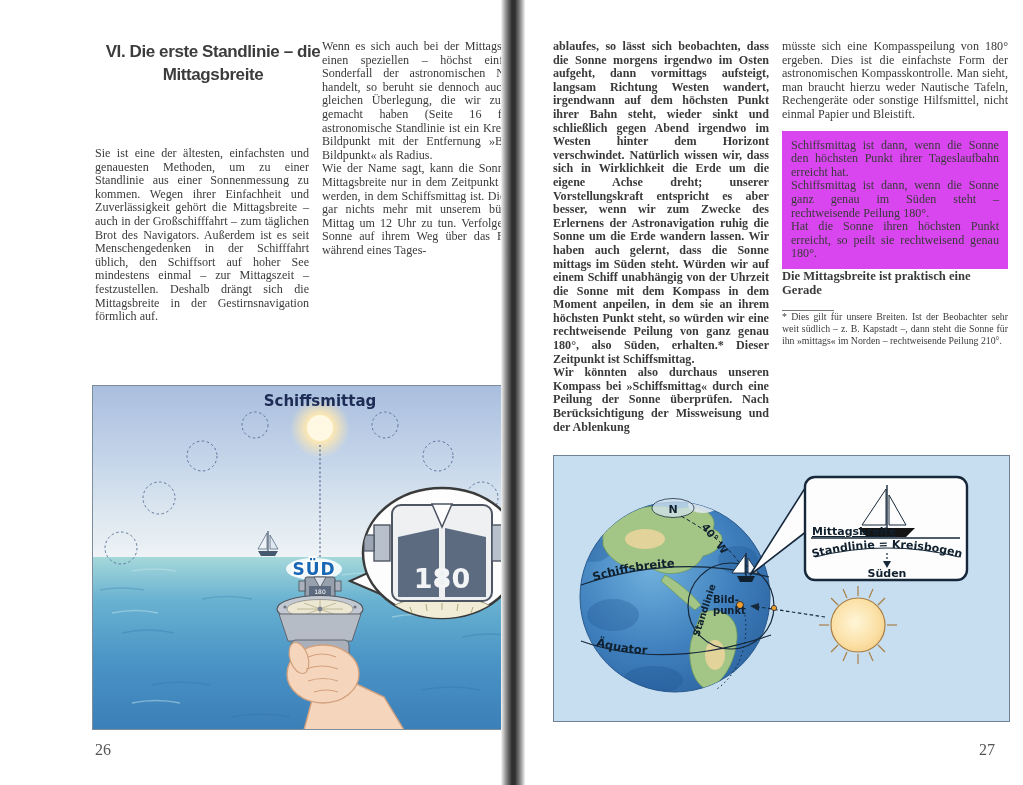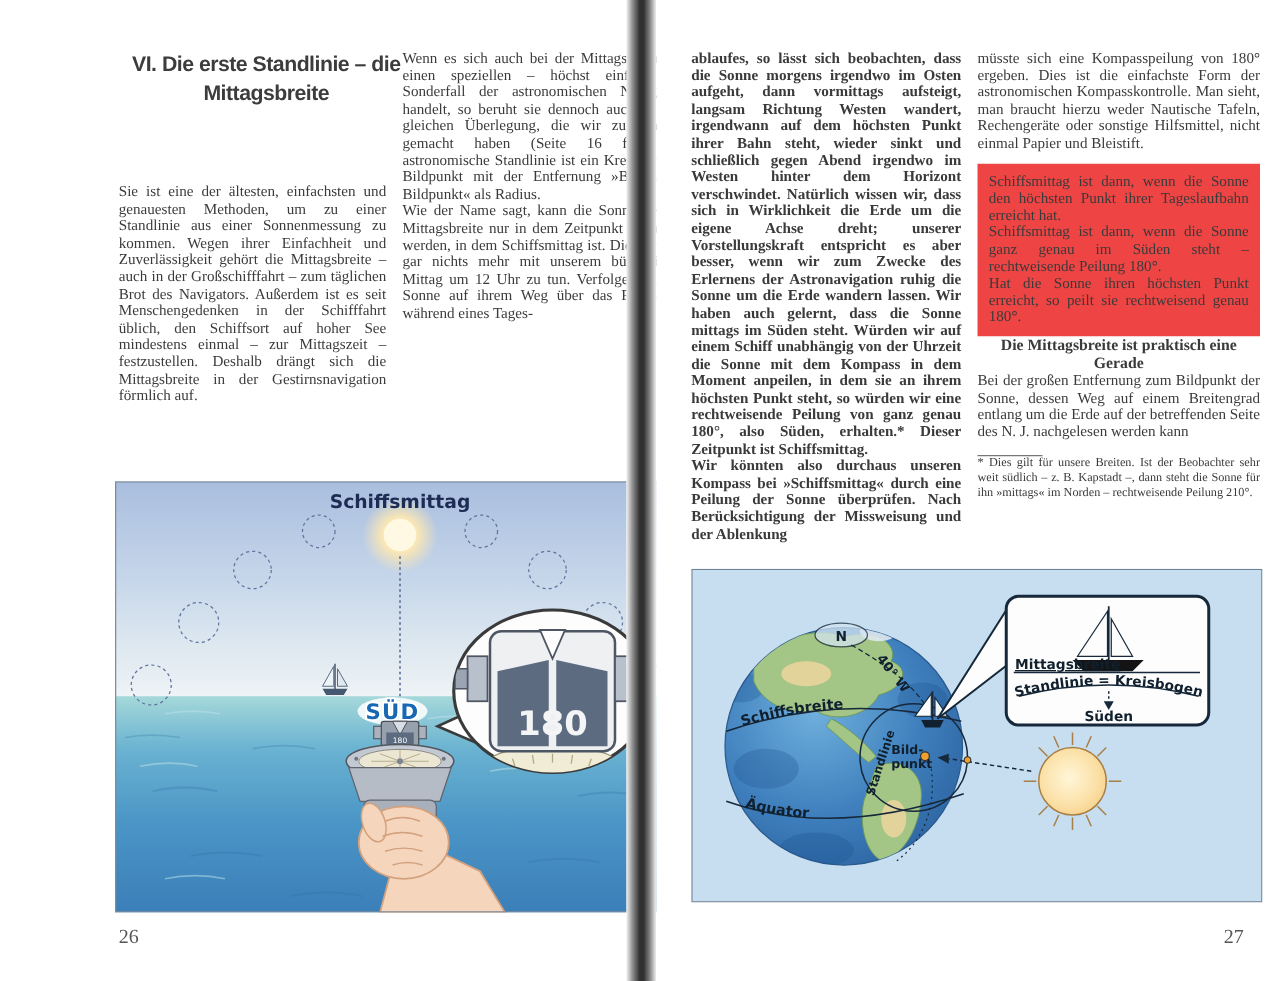--- a/index.html
+++ b/index.html
@@ -14,23 +14,23 @@
   .heading{position:absolute;left:30px;top:40px;width:246px;text-align:center;
            font-family:"Liberation Sans", sans-serif;font-weight:bold;font-size:17px;
            letter-spacing:-0.4px;line-height:23px;color:#3c3c3c;}
   .col{position:absolute;font-size:12.1px;line-height:13.6px;text-align:justify;}
   .col p{margin:0;}
   .pagenum{position:absolute;bottom:26px;font-size:16px;color:#555;}
   .p26-c1{left:35px;top:147px;width:214px;}
   .p26-c2{left:262px;top:40px;width:228px;}
   .p27-c1{left:28px;top:40px;width:216px;font-weight:bold;}
   .p27-c2{left:257px;top:40px;width:226px;}
-  .infobox{background:#ef4444;padding:8px 9px;margin-top:9px;}
+  .infobox{background:#d946ef;padding:8px 9px;margin-top:9px;}
   .infobox div{margin:0;text-align:justify;}
-  .subhead{font-weight:bold;font-size:12.6px;line-height:14.5px;margin-top:11px;text-align:center;}
+  .subhead{font-weight:bold;font-size:12.6px;line-height:14.5px;margin-top:11px;text-align:left;}
   .fnrule{width:52px;border-top:1px solid #777;margin-top:12px;}
   .footnote{font-size:9.8px;line-height:12px;margin-top:4px;text-align:justify;color:#3a3a3a;}
   .illus{position:absolute;display:block;}
   .illus-left{left:32px;top:385px;}
   .illus-right{left:28px;top:455px;}
   svg text{font-family:"DejaVu Sans", sans-serif;}
 </style>
 </head>
 <body>
 
@@ -191,21 +191,20 @@
     </div>
 
     <div class="col p27-c2">
       <p>müsste sich eine Kompasspeilung von 180° ergeben. Dies ist die einfachste Form der astronomischen Kompasskontrolle. Man sieht, man braucht hierzu weder Nautische Tafeln, Rechengeräte oder sonstige Hilfsmittel, nicht einmal Papier und Bleistift.</p>
       <div class="infobox">
         <div>Schiffsmittag ist dann, wenn die Sonne den höchsten Punkt ihrer Tageslaufbahn erreicht hat.</div>
         <div>Schiffsmittag ist dann, wenn die Sonne ganz genau im Süden steht – rechtweisende Peilung 180°.</div>
         <div>Hat die Sonne ihren höchsten Punkt erreicht, so peilt sie rechtweisend genau 180°.</div>
       </div>
       <p class="subhead">Die Mittagsbreite ist praktisch eine Gerade</p>
-      <p>Bei der großen Entfernung zum Bildpunkt der Sonne, dessen Weg auf einem Breitengrad entlang um die Erde auf der betreffenden Seite des N. J. nachgelesen werden kann</p>
       <div class="fnrule"></div>
       <p class="footnote">* Dies gilt für unsere Breiten. Ist der Beobachter sehr weit südlich – z. B. Kapstadt –, dann steht die Sonne für ihn »mittags« im Norden – rechtweisende Peilung 210°.</p>
     </div>
 
     <svg class="illus illus-right" width="457" height="267" viewBox="0 0 457 267">
       <defs>
         <radialGradient id="ocean" cx="0.38" cy="0.35" r="0.8">
           <stop offset="0" stop-color="#6fb0dd"></stop>
             <stop offset="0.55" stop-color="#3f7fbd"></stop>
           <stop offset="1" stop-color="#295f9c"></stop>

